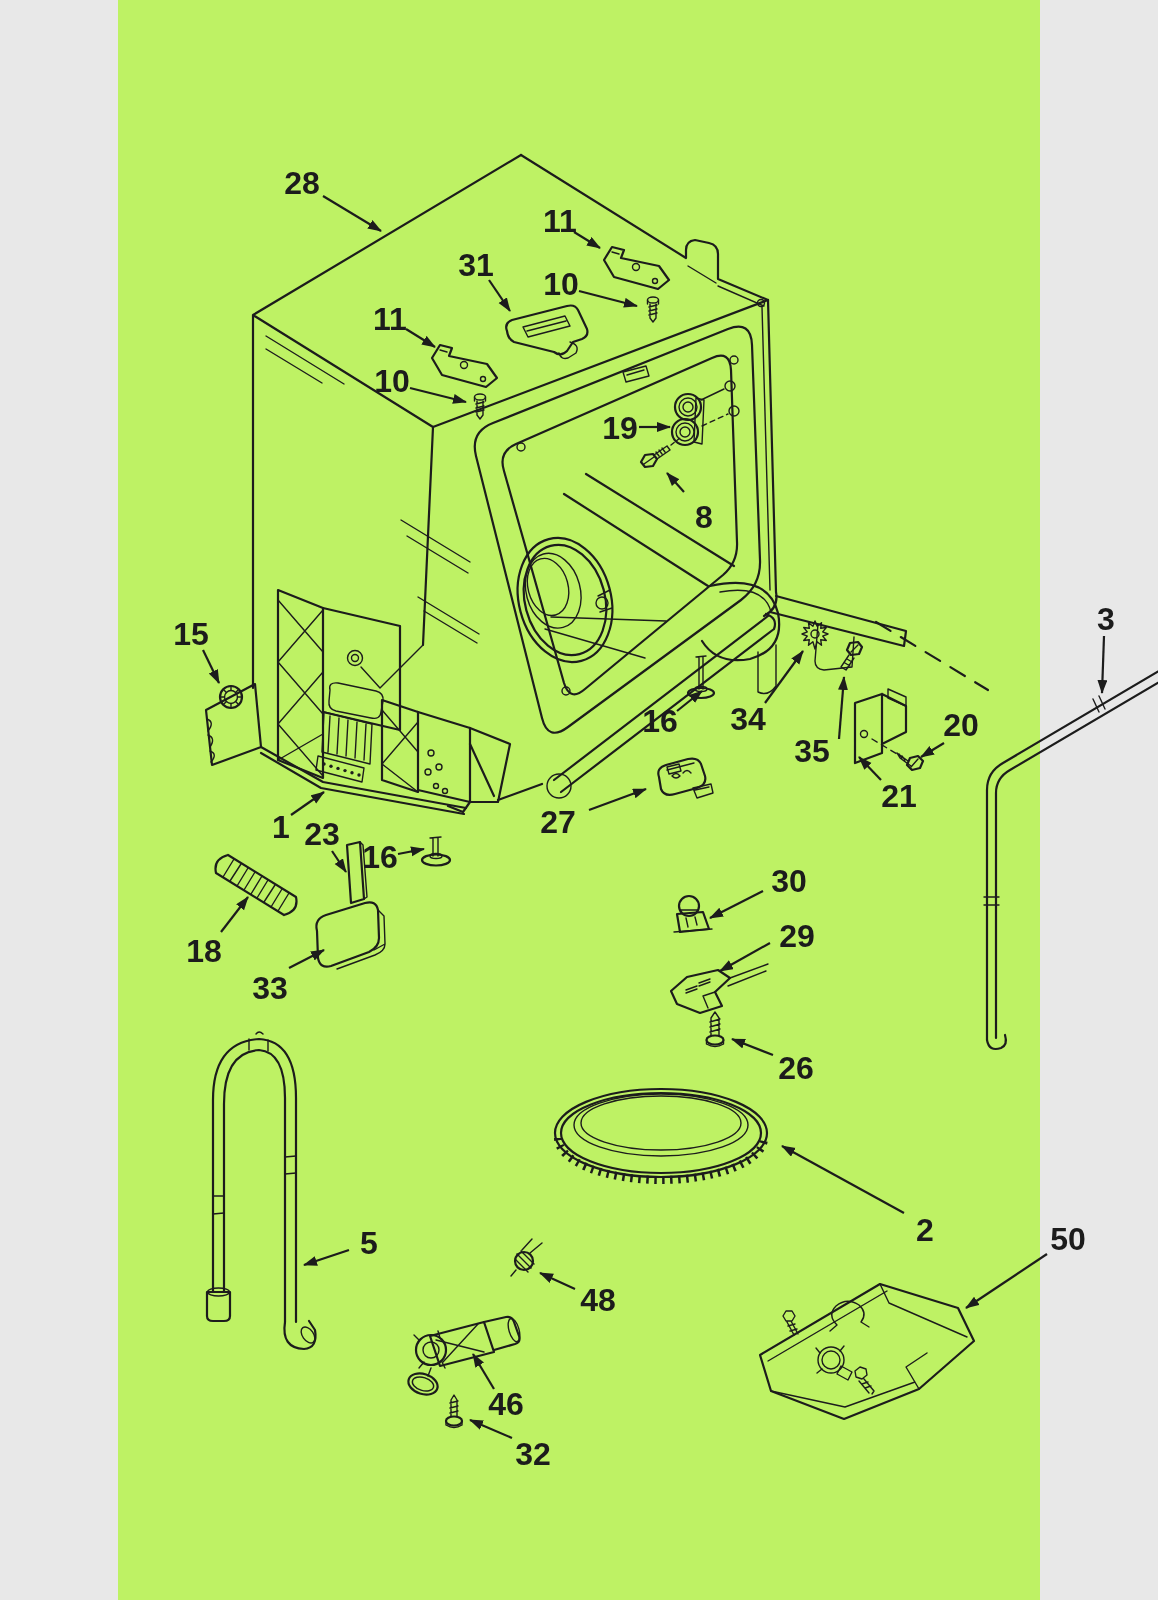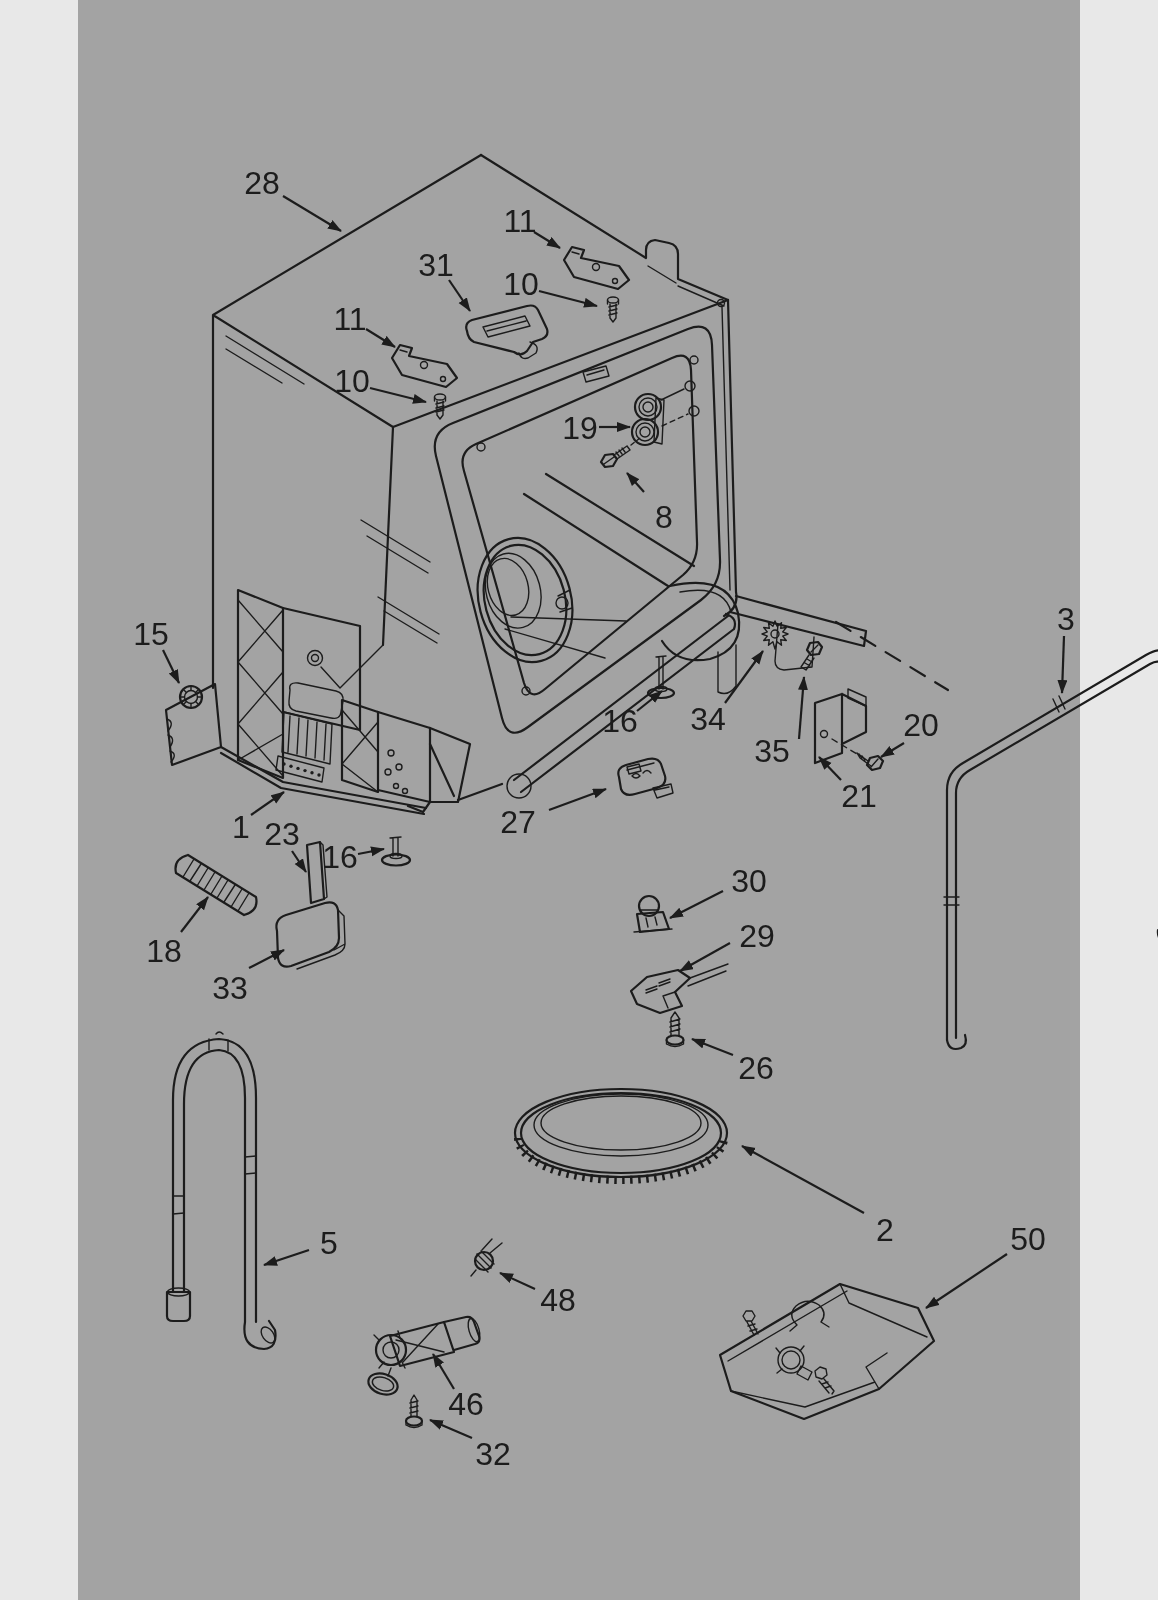--- a/index.html
+++ b/index.html
@@ -1,17 +1,17 @@
 <!DOCTYPE html>
 <html><head>
 <meta charset="utf-8">
 <style>
   html,body{margin:0;padding:0;background:#e8e8e8;}
-  .page{position:relative;width:1002px;height:1600px;background:#a3a3a3;margin:0 auto;
-        font-family:"Liberation Sans", sans-serif;}
+  .page{position:relative;width:922px;height:1600px;background:#bef264;margin:0 auto;
+        font-family:"Liberation Sans", sans-serif;font-weight:bold;}
   svg{display:block;width:1158px;height:1600px;}
   .ln{fill:none;stroke:#1c1c1c;stroke-width:2.2;stroke-linecap:round;stroke-linejoin:round;}
   .thin{stroke-width:1.4;}
   .leader{fill:none;stroke:#1c1c1c;stroke-width:2.2;}
   .callout-num{font-family:"Liberation Sans", sans-serif;font-size:32px;fill:#1c1c1c;
                text-anchor:middle;}
   .teeth{fill:none;stroke:#1c1c1c;stroke-width:8;stroke-dasharray:2.5,5.5;}
 </style>
 </head>
 <body>

